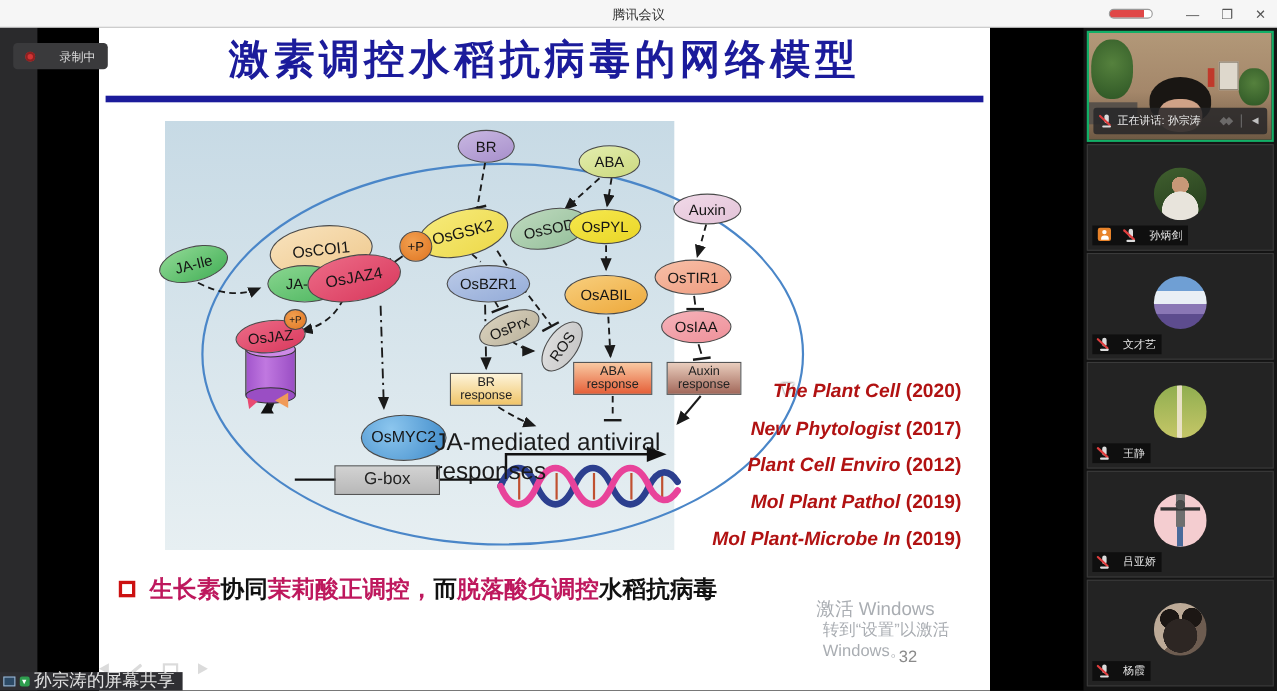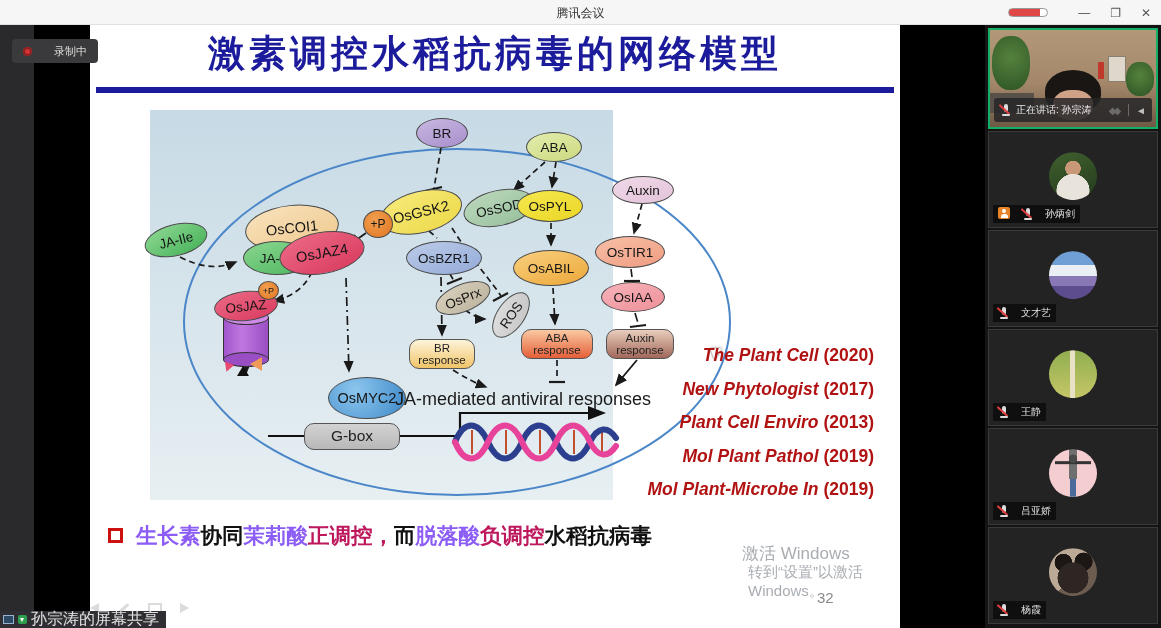--- a/index.html
+++ b/index.html
@@ -21,39 +21,39 @@
   .rec-text { font-size:11px; color:#ddd; }
 
   
   .slide { position:absolute; left:90px; top:0; width:810px; height:603px; background:#fff; }
   .slide-title { position:absolute; top:4px; width:100%; text-align:center; font-size:37px; font-weight:bold; color:#1b1b9b; letter-spacing:4px; }
   .title-rule { position:absolute; top:62px; left:6px; right:6px; height:6px; background:#1b1b9b; }
 
   .diagram { position:absolute; left:60px; top:85px; width:463px; height:390px; background:linear-gradient(180deg,#c7dae5,#e7eff2); }
   .membrane { position:absolute; left:33px; top:38px; width:548px; height:348px; border:2.5px solid #4a86c8; border-radius:50%; }
   .node { position:absolute; display:flex; align-items:center; justify-content:center; border:1.6px solid #4a4a4a; border-radius:50%; font-size:13.5px; color:#151515; }
-  .rbox { position:absolute; display:flex; align-items:center; justify-content:center; text-align:center; border:1.5px solid #555; border-radius:10px; font-size:11.5px; line-height:1.05; color:#222; }
+  .rbox { position:absolute; display:flex; align-items:center; justify-content:center; text-align:center; border:1.5px solid #555; border-radius:0; font-size:11.5px; line-height:1.05; color:#222; }
   .arrows, .dna { position:absolute; }
-  .ja-text { position:absolute; left:245px; top:279px; width:310px; font-size:18px; color:#1a1a1a; }
+  .ja-text { position:absolute; left:245px; top:279px; width:310px; font-size:22px; color:#1a1a1a; }
   .cyl-body { position:absolute; left:73px; top:207px; width:46px; height:42px; background:linear-gradient(90deg,#a255cc,#c078e0 40%,#9a4ec4); border-left:1.6px solid #333; border-right:1.6px solid #333; }
   .cyl-top { position:absolute; left:73px; top:200px; width:46px; height:15px; background:#cd8ae6; border:1.6px solid #333; border-radius:50%; }
   .cyl-bot { position:absolute; left:73px; top:242px; width:46px; height:15px; background:#9a4ec4; border:1.6px solid #333; border-radius:50%; }
   .tri { position:absolute; width:0; height:0; }
   .tri-pink  { left:73px; top:253px; border-left:5px solid transparent; border-right:5px solid transparent; border-top:9px solid #e84a72; transform:rotate(20deg); }
   .tri-black { left:87px; top:256px; border-left:6px solid transparent; border-right:6px solid transparent; border-bottom:10px solid #111; }
   .tri-orange{ left:100px; top:247px; border-top:7px solid transparent; border-bottom:7px solid transparent; border-right:12px solid #f09a58; }
   .cursor { position:absolute; left:562px; top:236px; width:0; height:0; border-left:11px solid #fff; border-top:4px solid transparent; border-bottom:8px solid transparent; transform:rotate(-20deg); filter:drop-shadow(0 0 1px #333); }
 
   .citations { position:absolute; top:314px; right:26px; width:400px; text-align:right; color:#b11212; font-weight:bold; font-size:17.5px; }
   .cite { height:33.5px; line-height:33.5px; white-space:nowrap; }
   .cite .j { font-style:italic; }
 
   .bullet { position:absolute; left:18px; top:496px; display:flex; align-items:center; font-size:21.5px; font-weight:bold; white-space:nowrap; }
   .sq { display:inline-block; width:15px; height:15px; border:3px solid #cc1111; margin-right:13px; flex:none; }
-  .c-red { color:#8b5cf6; } .c-blue { color:#be185d; } .c-black { color:#111; }
+  .c-red { color:#be185d; } .c-blue { color:#be185d; } .c-black { color:#111; }
 
   .wm1 { position:absolute; left:652px; top:517px; font-size:17px; color:#a9adb2; }
   .wm2 { position:absolute; left:658px; top:538px; font-size:15px; color:#a9adb2; }
   .pageno { position:absolute; left:727px; top:564px; font-size:15px; color:#8a8a8a; }
 
   
   .pnav { position:absolute; left:90px; top:578px; display:flex; gap:18px; align-items:center; opacity:.5; z-index:5; }
   .pn-left  { width:0; height:0; border-right:9px solid #b8b8b8; border-top:5px solid transparent; border-bottom:5px solid transparent; }
   .pn-pen   { width:13px; height:3px; background:#b8b8b8; transform:rotate(-40deg); border-radius:1px; }
   .pn-box   { width:14px; height:10px; border:2px solid #b8b8b8; }
@@ -221,21 +221,21 @@
         <div class="rbox" style="left:371px;top:219px;width:72px;height:30px;background:linear-gradient(180deg,#f9c9a2,#e55f38)">ABA response</div>
         <div class="rbox" style="left:456px;top:219px;width:68px;height:30px;background:linear-gradient(180deg,#e9cdbd,#a2685a)">Auxin response</div>
 
         <div class="ja-text">JA-mediated antiviral responses</div>
         <div class="cursor"></div>
       </div>
 
       <div class="citations">
         <div class="cite"><span class="j">The Plant Cell</span><span> (2020)</span></div>
         <div class="cite"><span class="j">New Phytologist</span><span> (2017)</span></div>
-        <div class="cite"><span class="j">Plant Cell Enviro</span><span> (2013)</span></div>
+        <div class="cite"><span class="j">Plant Cell Enviro</span><span> (2012)</span></div>
         <div class="cite"><span class="j">Mol Plant Pathol</span><span> (2019)</span></div>
         <div class="cite"><span class="j">Mol Plant-Microbe In</span><span> (2019)</span></div>
       </div>
 
       <div class="bullet">
         <span class="sq"></span>
         <span class="c-red">生长素</span>
         <span class="c-black">协同</span>
         <span class="c-red">茉莉酸</span>
         <span class="c-blue">正调控，</span>

